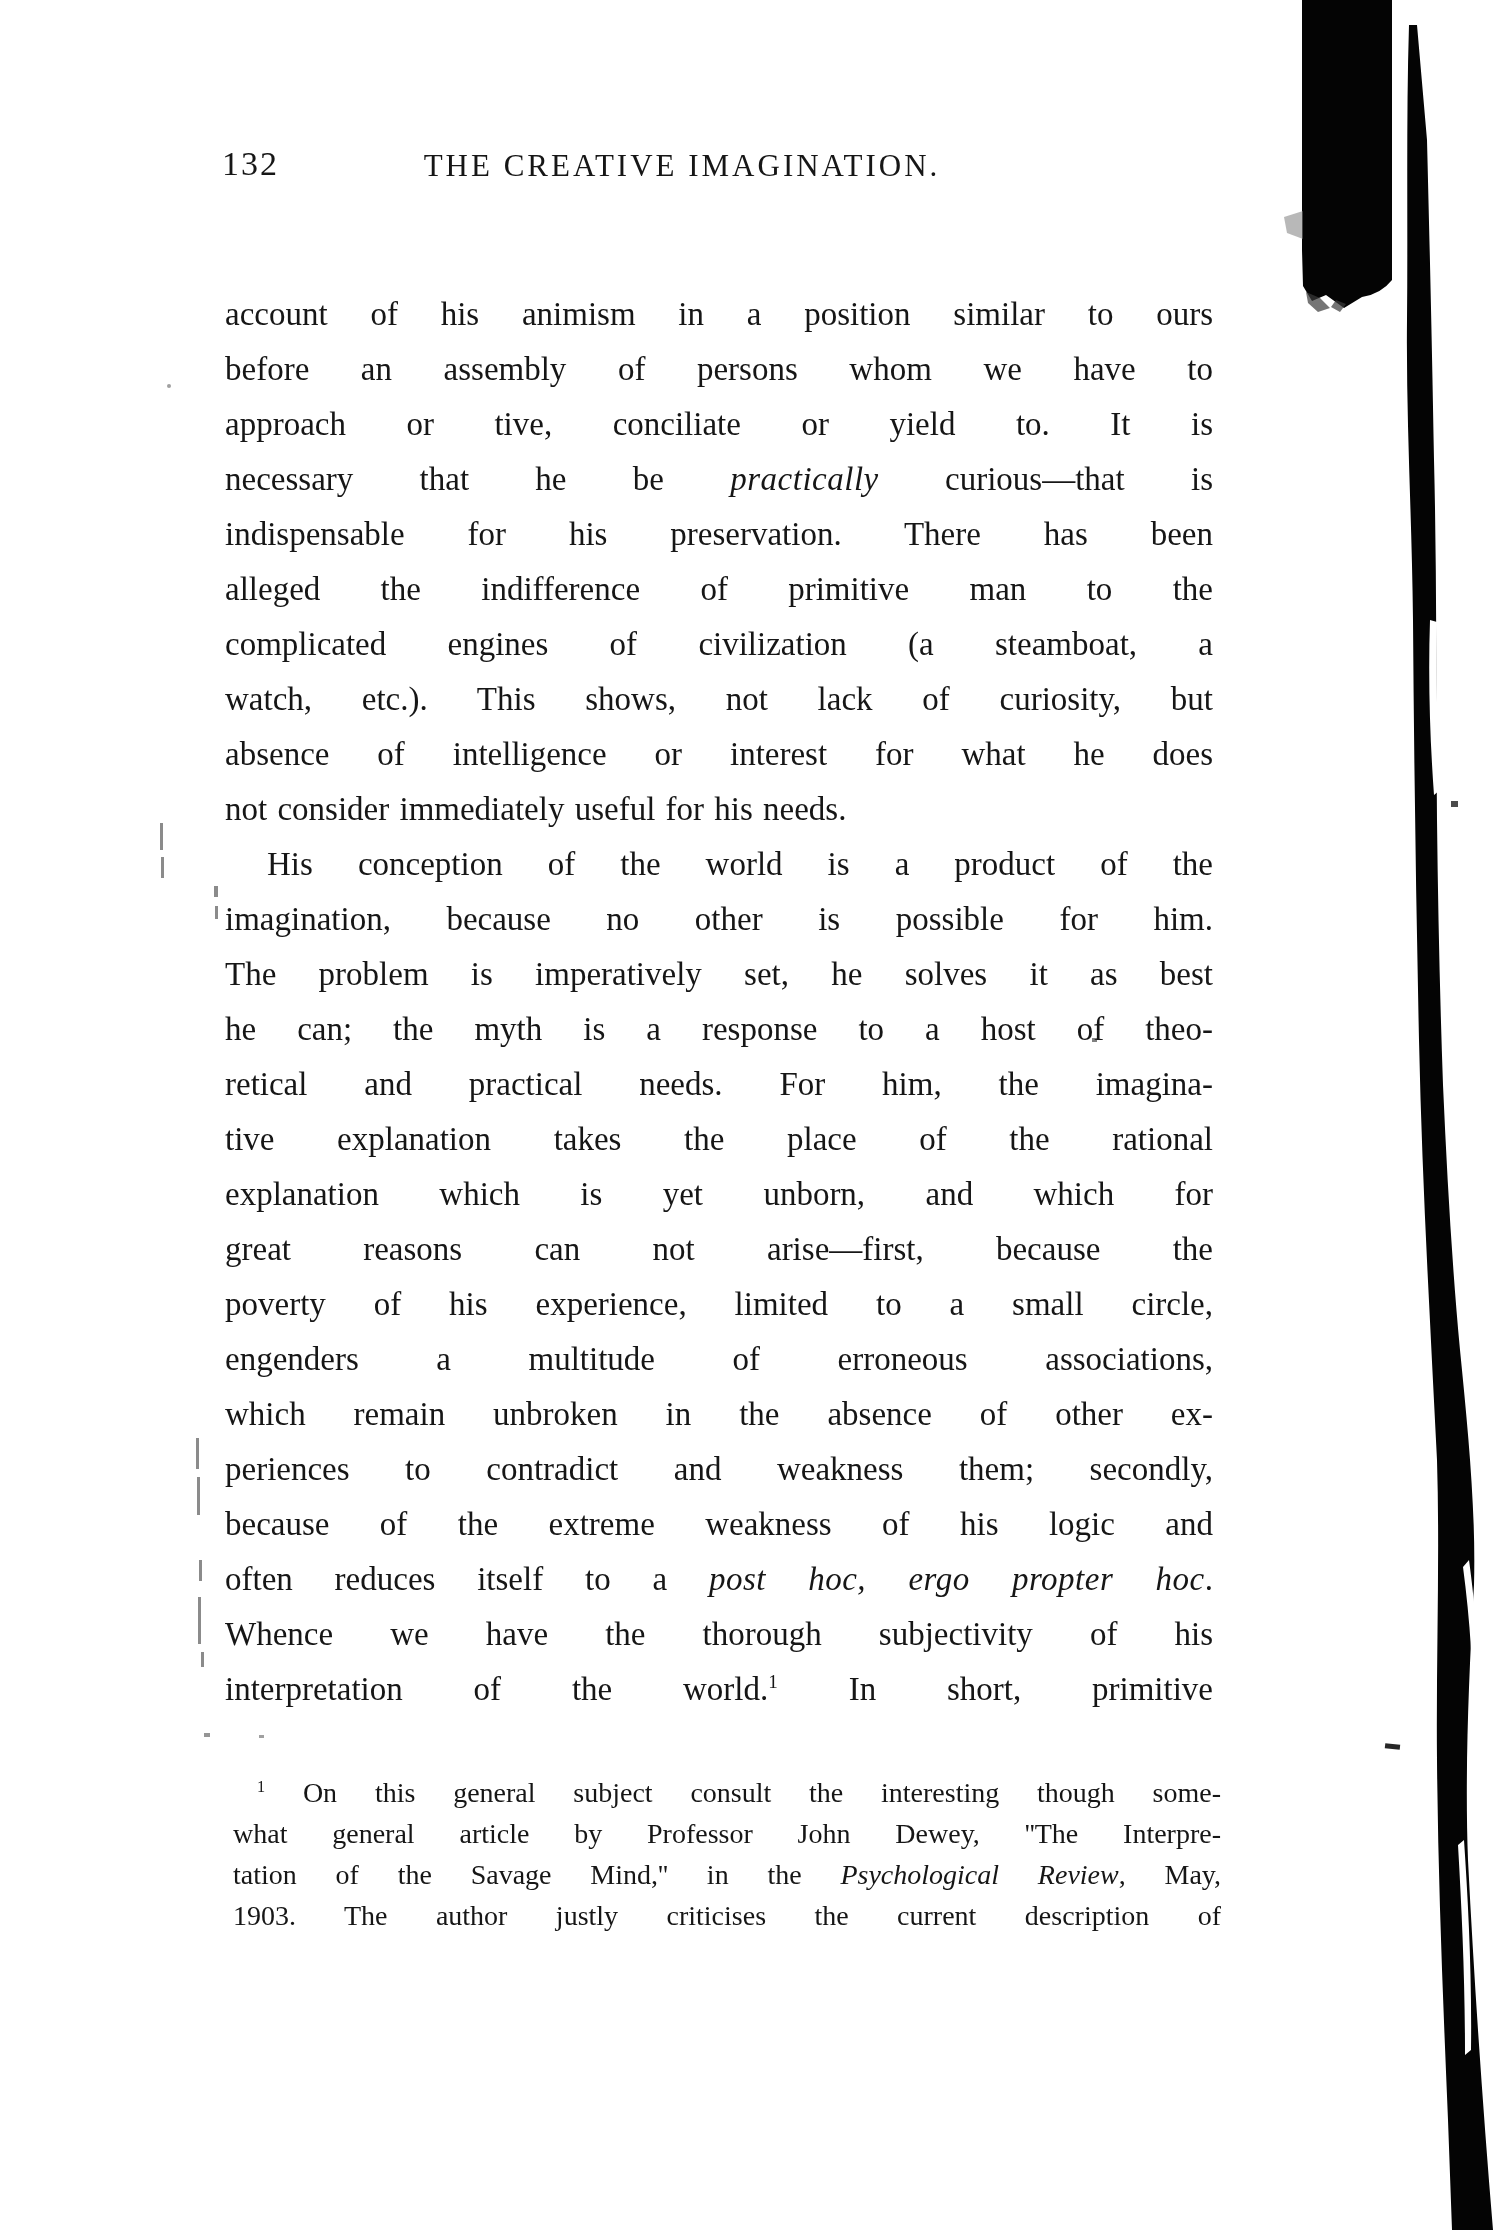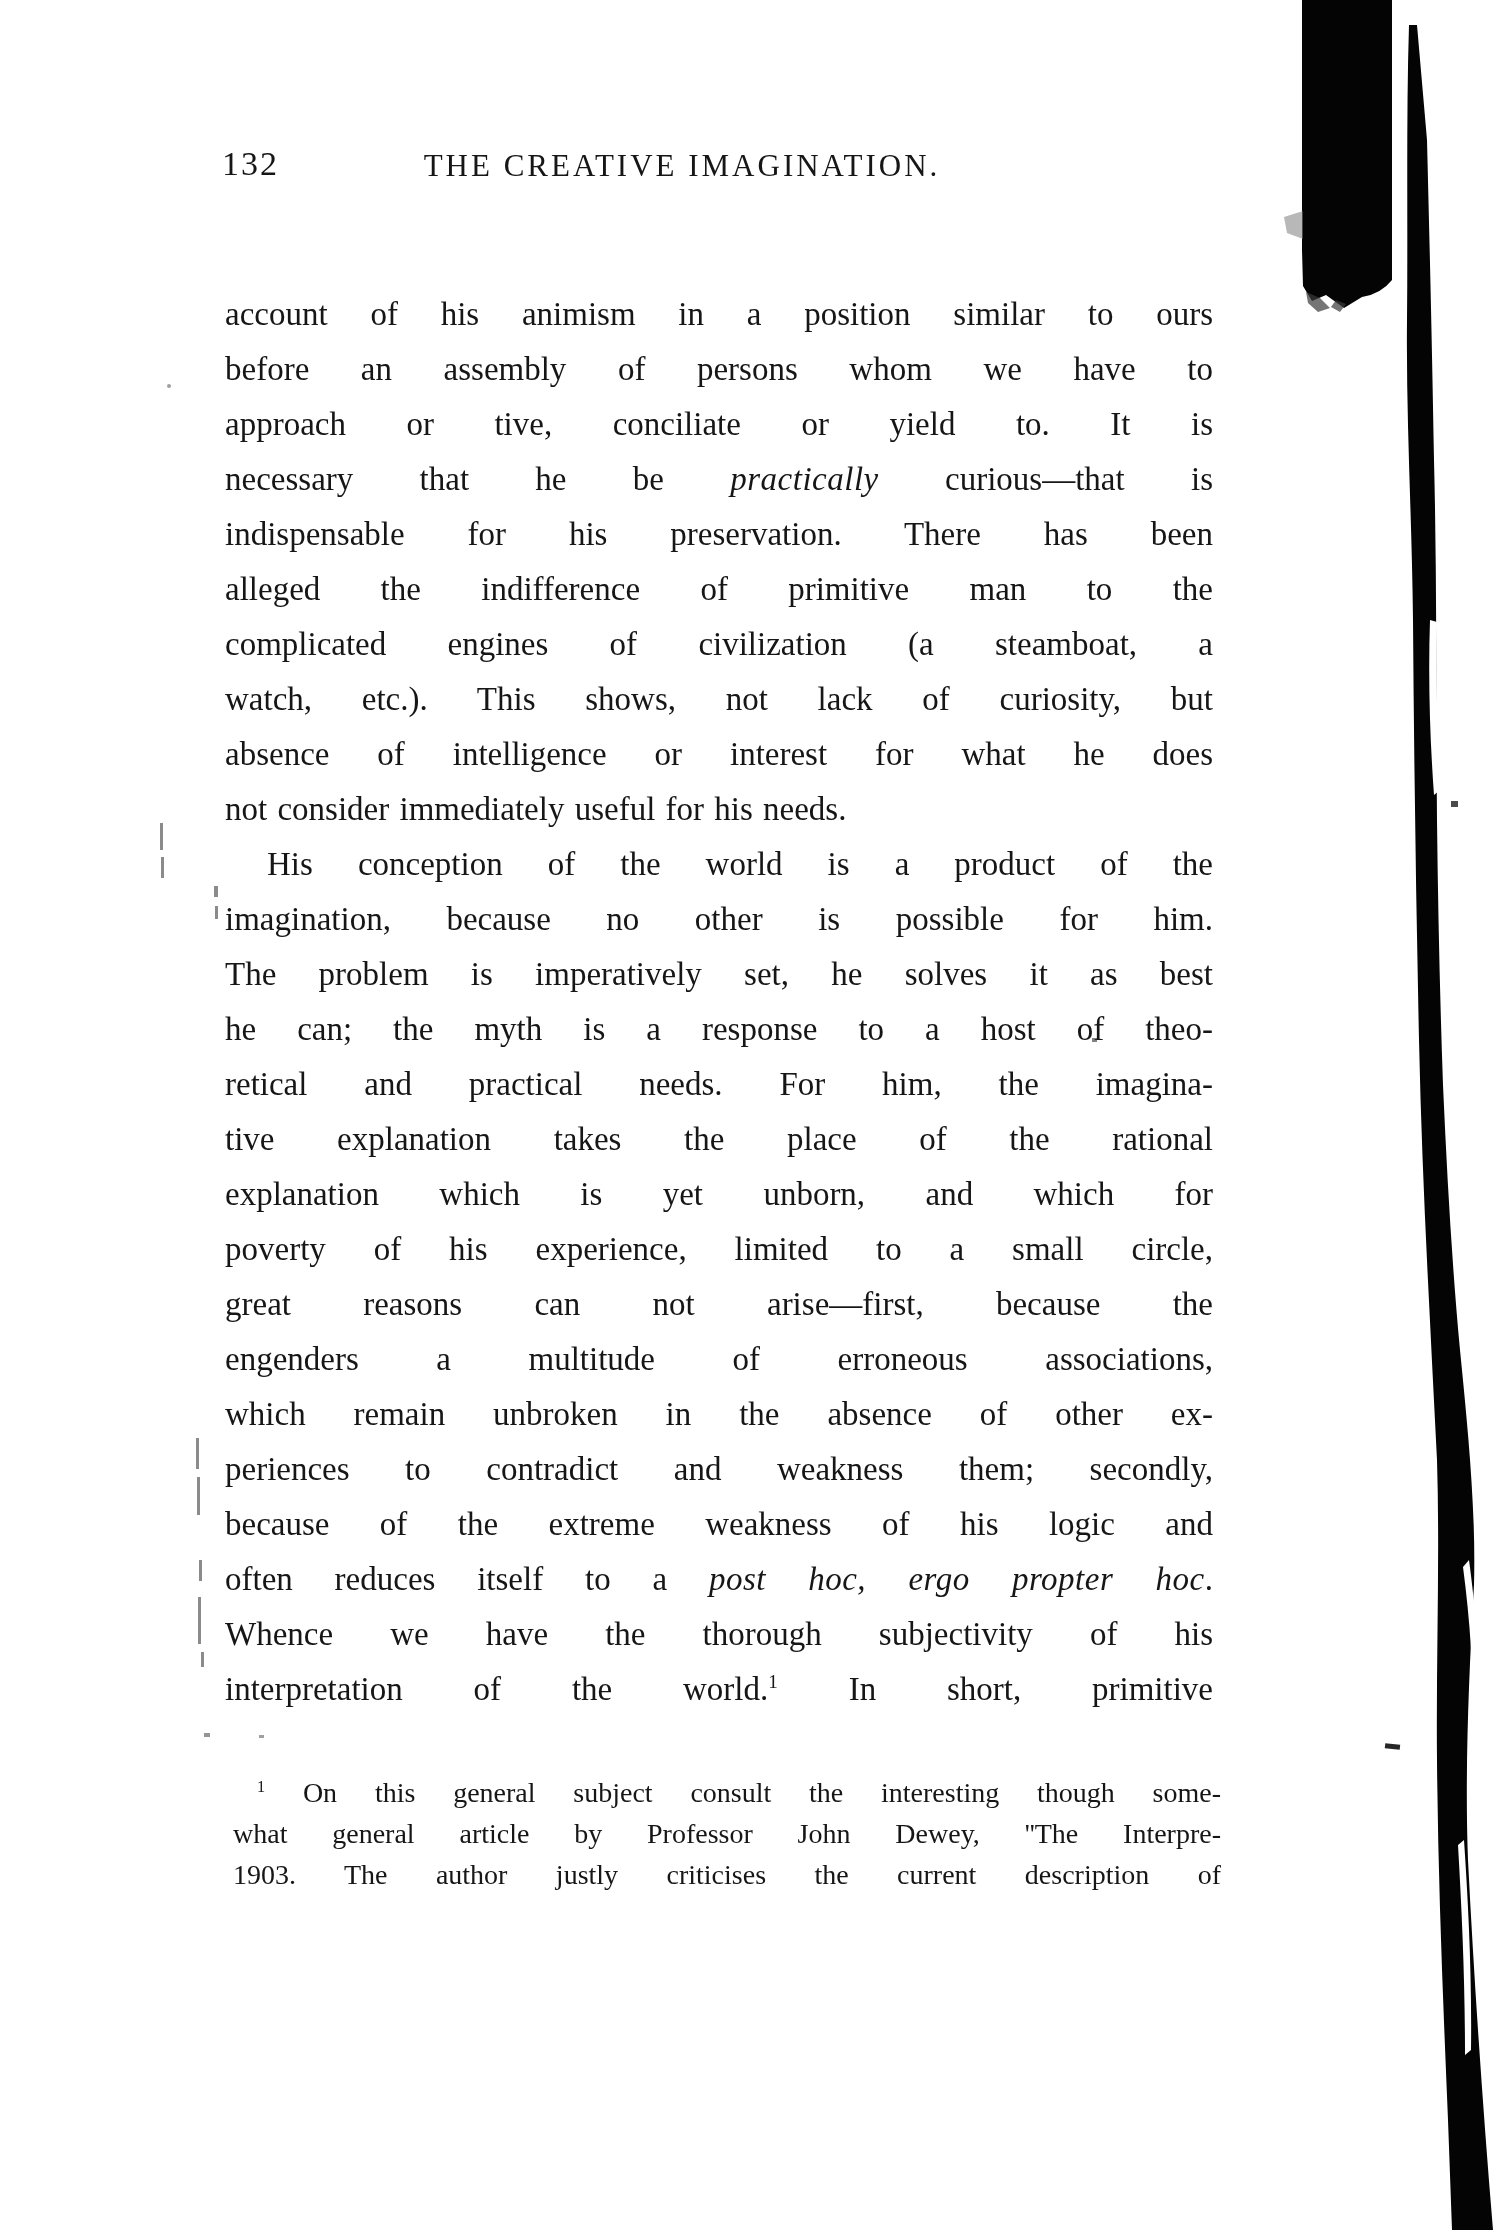--- a/index.html
+++ b/index.html
@@ -92,34 +92,35 @@
       <div class="bline just">watch, etc.).  This shows, not lack of curiosity, but</div>
       <div class="bline just">absence of intelligence or interest for what he does</div>
       <div class="bline">not consider immediately useful for his needs.</div>
       <div class="bline just indent">His conception of the world is a product of the</div>
       <div class="bline just">imagination, because no other is possible for him.</div>
       <div class="bline just">The problem is imperatively set, he solves it as best</div>
       <div class="bline just">he can; the myth is a response to a host of theo-</div>
       <div class="bline just">retical and practical needs.  For him, the imagina-</div>
       <div class="bline just">tive explanation takes the place of the rational</div>
       <div class="bline just">explanation which is yet unborn, and which for</div>
+      <div class="bline just">great reasons can not arise—first, because the</div>
       <div class="bline just">poverty of his experience, limited to a small circle,</div>
-      <div class="bline just">great reasons can not arise—first, because the</div>
       <div class="bline just">engenders a multitude of erroneous associations,</div>
       <div class="bline just">which remain unbroken in the absence of other ex-</div>
       <div class="bline just">periences to contradict and weakness them; secondly,</div>
       <div class="bline just">because of the extreme weakness of his logic and</div>
       <div class="bline just">often reduces itself to a <i>post hoc, ergo propter hoc</i>.</div>
       <div class="bline just">Whence we have the thorough subjectivity of his</div>
       <div class="bline just">interpretation of the world.<sup>1</sup>  In short, primitive</div>
     </div>
 
   <div class="footnote-text">
       <div class="fline just indent"><sup>1</sup> On this general subject consult the interesting though some-</div>
       <div class="fline just">what general article by Professor John Dewey, ''The Interpre-</div>
+      <div class="fline just">tation of the Savage Mind,'' in the <i>Psychological Review</i>, May,</div>
       <div class="fline just">1903.  The author justly criticises the current description of</div>
     </div>
 
   <svg class="artifact-layer" width="1494" height="2230" viewBox="0 0 1494 2230" xmlns="http://www.w3.org/2000/svg">
 
     <path class="bandfill" d="M1302 0 L1392 0 L1392 280 Q1381 294 1362 297 L1344 308 L1326 295 L1312 301 L1303 286 L1302 250 Z" fill="#040404"></path>
 
     <path fill="#7d7d7d" opacity="0.55" d="M1284 217 L1303 211 L1303 239 L1287 233 Z"></path>
     <path fill="#3a3a3a" opacity="0.7" d="M1306 292 l14 6 l10 10 l-12 4 l-10 -9 Z M1336 300 l10 4 l-6 8 l-9 -5 Z"></path>
 

